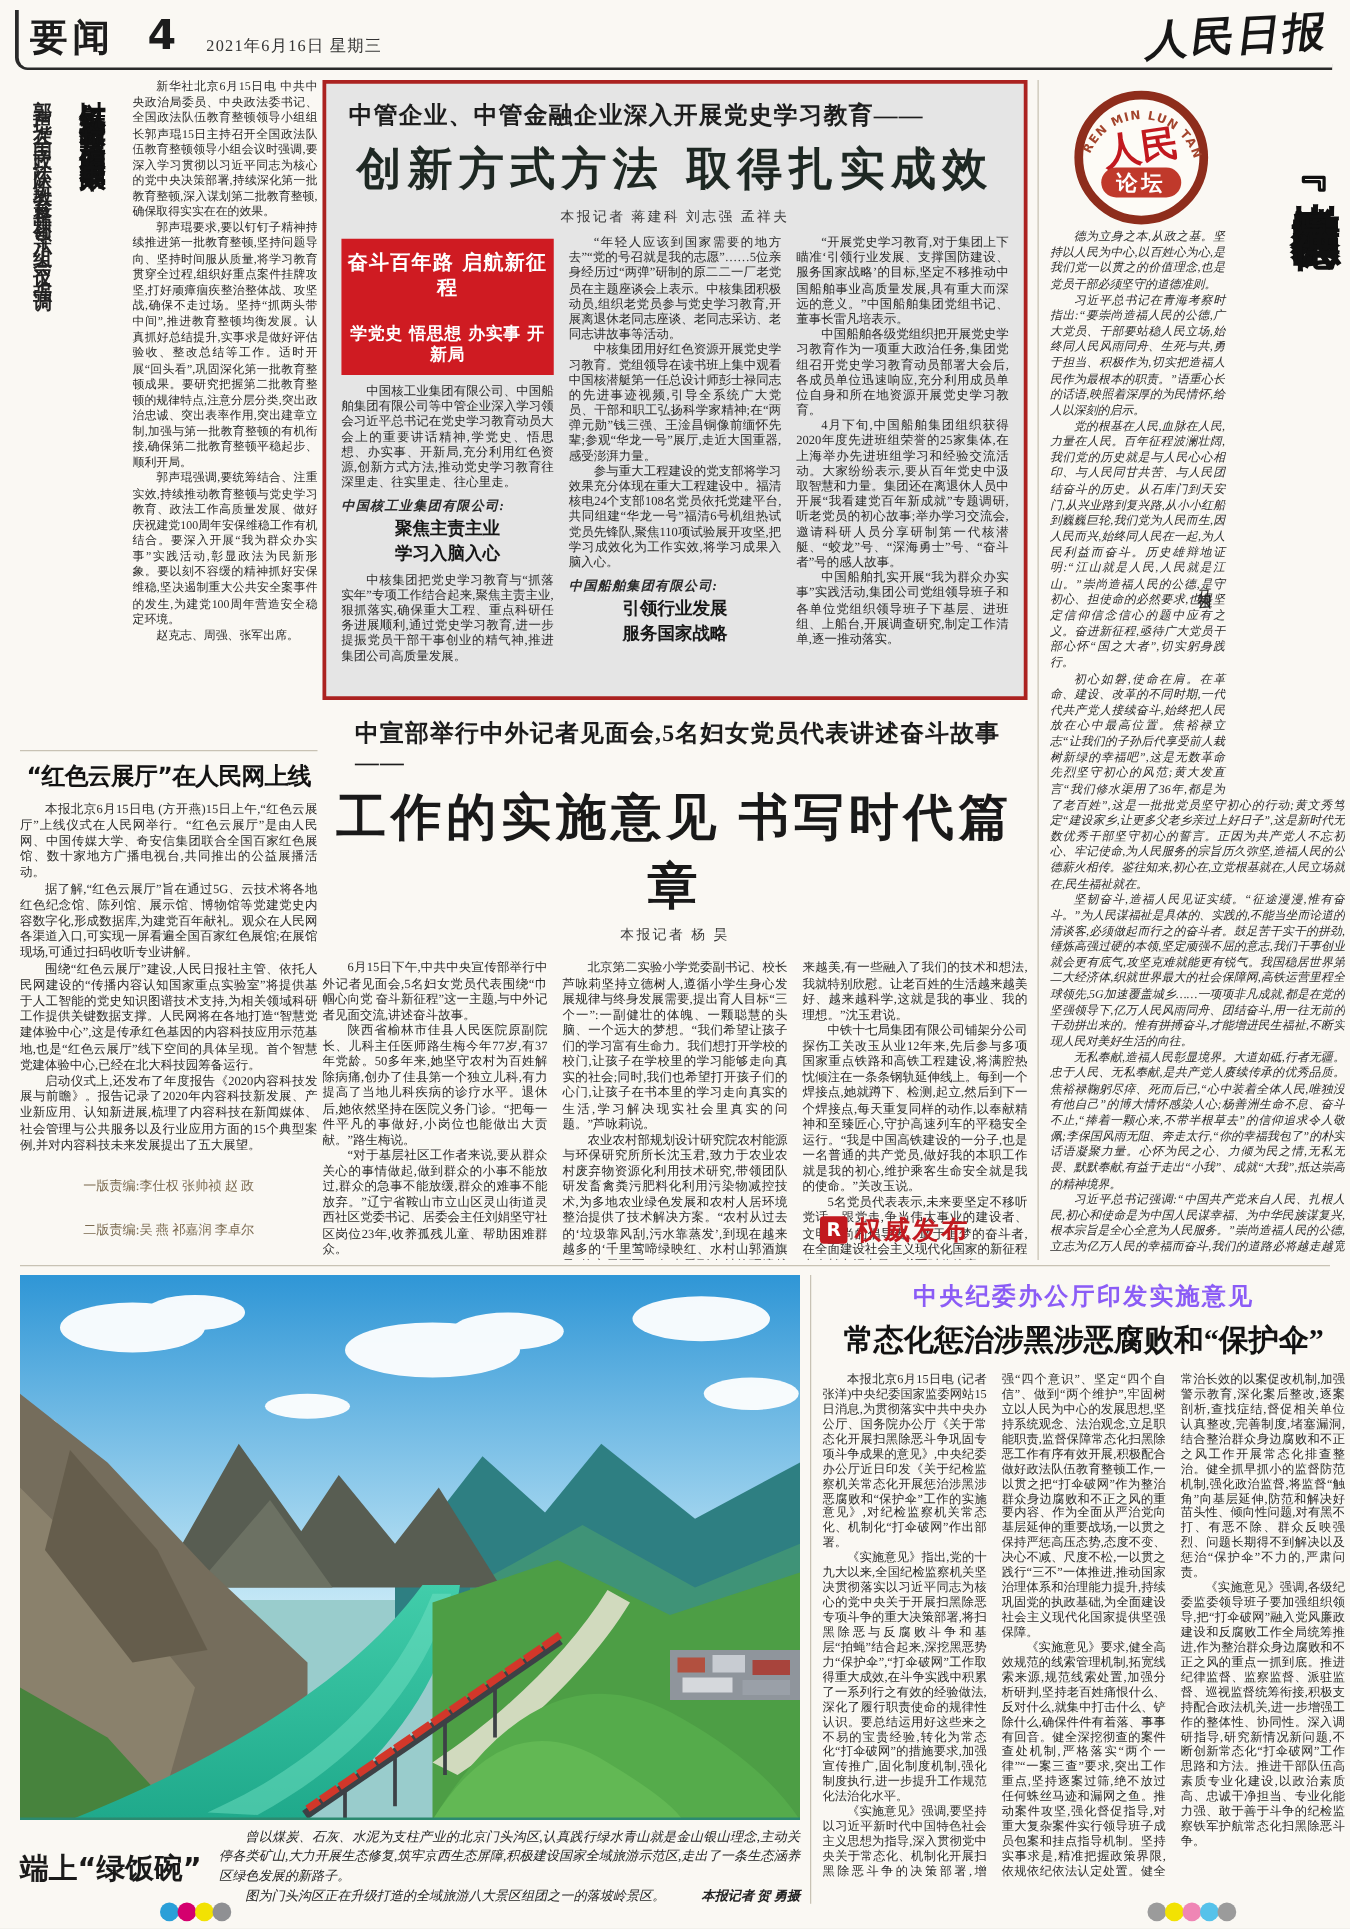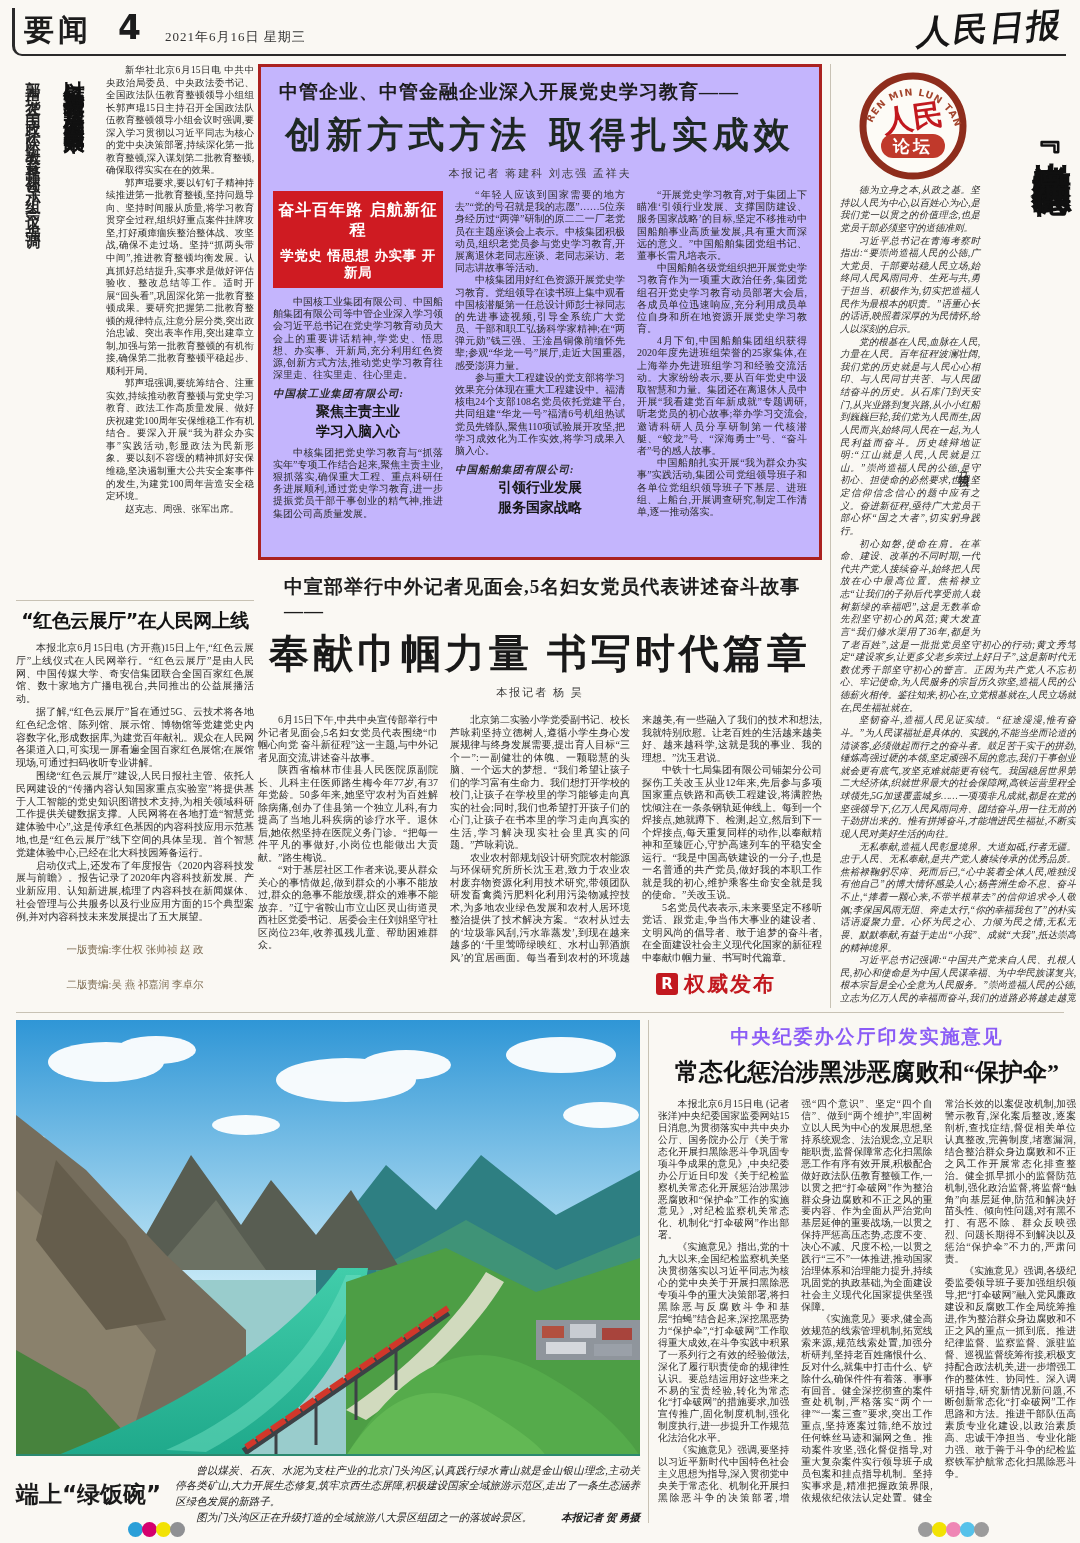--- a/index.html
+++ b/index.html
@@ -21,30 +21,30 @@
   .h-rule{position:absolute;height:1px;background:#c8c2b4;}
   
   .guo{position:absolute;left:16px;top:64px;width:238px;height:534px;display:flex;gap:7px;overflow:hidden;}
   .guo-kicker{writing-mode:vertical-rl;font-size:15px;letter-spacing:7px;width:26px;
               color:#222;font-weight:700;padding-top:4px;}
   .guo-headline{writing-mode:vertical-rl;font-family:"DejaVu Sans",sans-serif;font-weight:900;
                 font-size:21px;letter-spacing:2px;width:50px;color:#111;text-align:left;line-height:50px;}
   .guo-body{flex:1;font-size:9.5px;line-height:1.32;overflow:hidden;}
   
   .box{position:absolute;left:258px;top:64px;width:564px;height:496px;border:3px solid #ab2220;
-       background:#c4b5fd;box-sizing:border-box;padding:10px 12px 6px;overflow:hidden;}
+       background:#e5e5e5;box-sizing:border-box;padding:10px 12px 6px;overflow:hidden;}
   .box-kicker{font-size:19px;font-weight:700;color:#1d1d1d;letter-spacing:1px;margin:2px 0 6px 6px;}
   .box-headline{text-align:center;font-family:"DejaVu Sans",sans-serif;font-weight:900;
                 font-size:36px;letter-spacing:5px;color:#1e2823;margin:2px 0 6px;}
   .byline{text-align:center;font-size:11px;color:#3a3a3a;letter-spacing:2px;margin-bottom:8px;}
   .box-body{columns:3;column-gap:12px;height:352px;overflow:hidden;font-size:10px;line-height:1.22;}
   .badge{break-inside:avoid;background:#cf1b22;color:#fff;text-align:center;
          font-family:"DejaVu Sans",sans-serif;padding:9px 2px 8px;margin:2px 0 8px;}
   .badge-l1{font-size:16px;font-weight:900;letter-spacing:1px;}
-  .badge-l2{font-size:13.5px;font-weight:700;margin-top:8px;letter-spacing:0.5px;}
+  .badge-l2{font-size:13.5px;font-weight:700;margin-top:20px;letter-spacing:0.5px;}
   .subhead{break-inside:avoid;margin:7px 0 5px;}
   .sub-company{font-weight:700;font-size:10.5px;font-style:italic;letter-spacing:1px;}
   .sub-title{text-align:center;font-family:"DejaVu Sans",sans-serif;font-weight:800;font-size:14px;line-height:1.45;color:#161616;}
   
   .women{position:absolute;left:258px;top:566px;width:564px;height:442px;overflow:hidden;}
   .women-kicker{font-size:19px;font-weight:700;letter-spacing:1px;margin:8px 0 4px 26px;color:#1c1c1c;}
   .women-headline{text-align:center;font-weight:700;font-size:40px;letter-spacing:4px;color:#191919;margin:2px 0 4px;}
   .women-body{columns:3;column-gap:12px;height:312px;overflow:hidden;font-size:10px;line-height:1.25;margin-top:14px;}
   .authority{position:absolute;right:46px;bottom:10px;display:flex;align-items:center;gap:6px;}
   .authority-box{width:22px;height:22px;background:#c2191f;color:#fff;font-family:"DejaVu Sans",sans-serif;
@@ -144,21 +144,21 @@
           <p class="para">中国船舶各级党组织把开展党史学习教育作为一项重大政治任务,集团党组召开党史学习教育动员部署大会后,各成员单位迅速响应,充分利用成员单位自身和所在地资源开展党史学习教育。</p>
           <p class="para">4月下旬,中国船舶集团组织获得2020年度先进班组荣誉的25家集体,在上海举办先进班组学习和经验交流活动。大家纷纷表示,要从百年党史中汲取智慧和力量。集团还在离退休人员中开展“我看建党百年新成就”专题调研,听老党员的初心故事;举办学习交流会,邀请科研人员分享研制第一代核潜艇、“蛟龙”号、“深海勇士”号、“奋斗者”号的感人故事。</p>
           <p class="para">中国船舶扎实开展“我为群众办实事”实践活动,集团公司党组领导班子和各单位党组织领导班子下基层、进班组、上船台,开展调查研究,制定工作清单,逐一推动落实。</p>
           <p class="para">中国船舶致力于把党史学习教育成果转化为攻坚克难的动力,推动公司生产经营和管理提升。七〇九所以党员先锋工程创建为载体,启动“奋战100天、献礼建党百年”活动,创建党员突击队、党员先锋岗和党员责任区,将责任扛在肩上。</p>
         </div>
     </div>
   </div>
 
   <div class="women">
     <div class="women-kicker">中宣部举行中外记者见面会,5名妇女党员代表讲述奋斗故事——</div>
-    <div class="women-headline">奉献巾帼力量  书写时代篇章</div>
+    <div class="women-headline">工作的实施意见  书写时代篇章</div>
     <div class="byline">本报记者  杨  昊</div>
     <div class="women-body">
         <p class="para">6月15日下午,中共中央宣传部举行中外记者见面会,5名妇女党员代表围绕“巾帼心向党 奋斗新征程”这一主题,与中外记者见面交流,讲述奋斗故事。</p>
         <p class="para">陕西省榆林市佳县人民医院原副院长、儿科主任医师路生梅今年77岁,有37年党龄。50多年来,她坚守农村为百姓解除病痛,创办了佳县第一个独立儿科,有力提高了当地儿科疾病的诊疗水平。退休后,她依然坚持在医院义务门诊。“把每一件平凡的事做好,小岗位也能做出大贡献。”路生梅说。</p>
         <p class="para">“对于基层社区工作者来说,要从群众关心的事情做起,做到群众的小事不能放过,群众的急事不能放缓,群众的难事不能放弃。”辽宁省鞍山市立山区灵山街道灵西社区党委书记、居委会主任刘娟坚守社区岗位23年,收养孤残儿童、帮助困难群众。</p>
         <p class="para">北京第二实验小学党委副书记、校长芦咏莉坚持立德树人,遵循小学生身心发展规律与终身发展需要,提出育人目标“三个一”:一副健壮的体魄、一颗聪慧的头脑、一个远大的梦想。“我们希望让孩子们的学习富有生命力。我们想打开学校的校门,让孩子在学校里的学习能够走向真实的社会;同时,我们也希望打开孩子们的心门,让孩子在书本里的学习走向真实的生活,学习解决现实社会里真实的问题。”芦咏莉说。</p>
         <p class="para">农业农村部规划设计研究院农村能源与环保研究所所长沈玉君,致力于农业农村废弃物资源化利用技术研究,带领团队研发畜禽粪污肥料化利用污染物减控技术,为多地农业绿色发展和农村人居环境整治提供了技术解决方案。“农村从过去的‘垃圾靠风刮,污水靠蒸发’,到现在越来越多的‘千里莺啼绿映红、水村山郭酒旗风’的宜居画面。每当看到农村的环境越来越美,有一些融入了我们的技术和想法,我就特别欣慰。让老百姓的生活越来越美好、越来越科学,这就是我的事业、我的理想。”沈玉君说。</p>
         <p class="para">中铁十七局集团有限公司铺架分公司探伤工关改玉从业12年来,先后参与多项国家重点铁路和高铁工程建设,将满腔热忱倾注在一条条钢轨延伸线上。每到一个焊接点,她就蹲下、检测,起立,然后到下一个焊接点,每天重复同样的动作,以奉献精神和至臻匠心,守护高速列车的平稳安全运行。“我是中国高铁建设的一分子,也是一名普通的共产党员,做好我的本职工作就是我的初心,维护乘客生命安全就是我的使命。”关改玉说。</p>
         <p class="para">5名党员代表表示,未来要坚定不移听党话、跟党走,争当伟大事业的建设者、文明风尚的倡导者、敢于追梦的奋斗者,在全面建设社会主义现代化国家的新征程中奉献巾帼力量、书写时代篇章。</p>
       </div>

